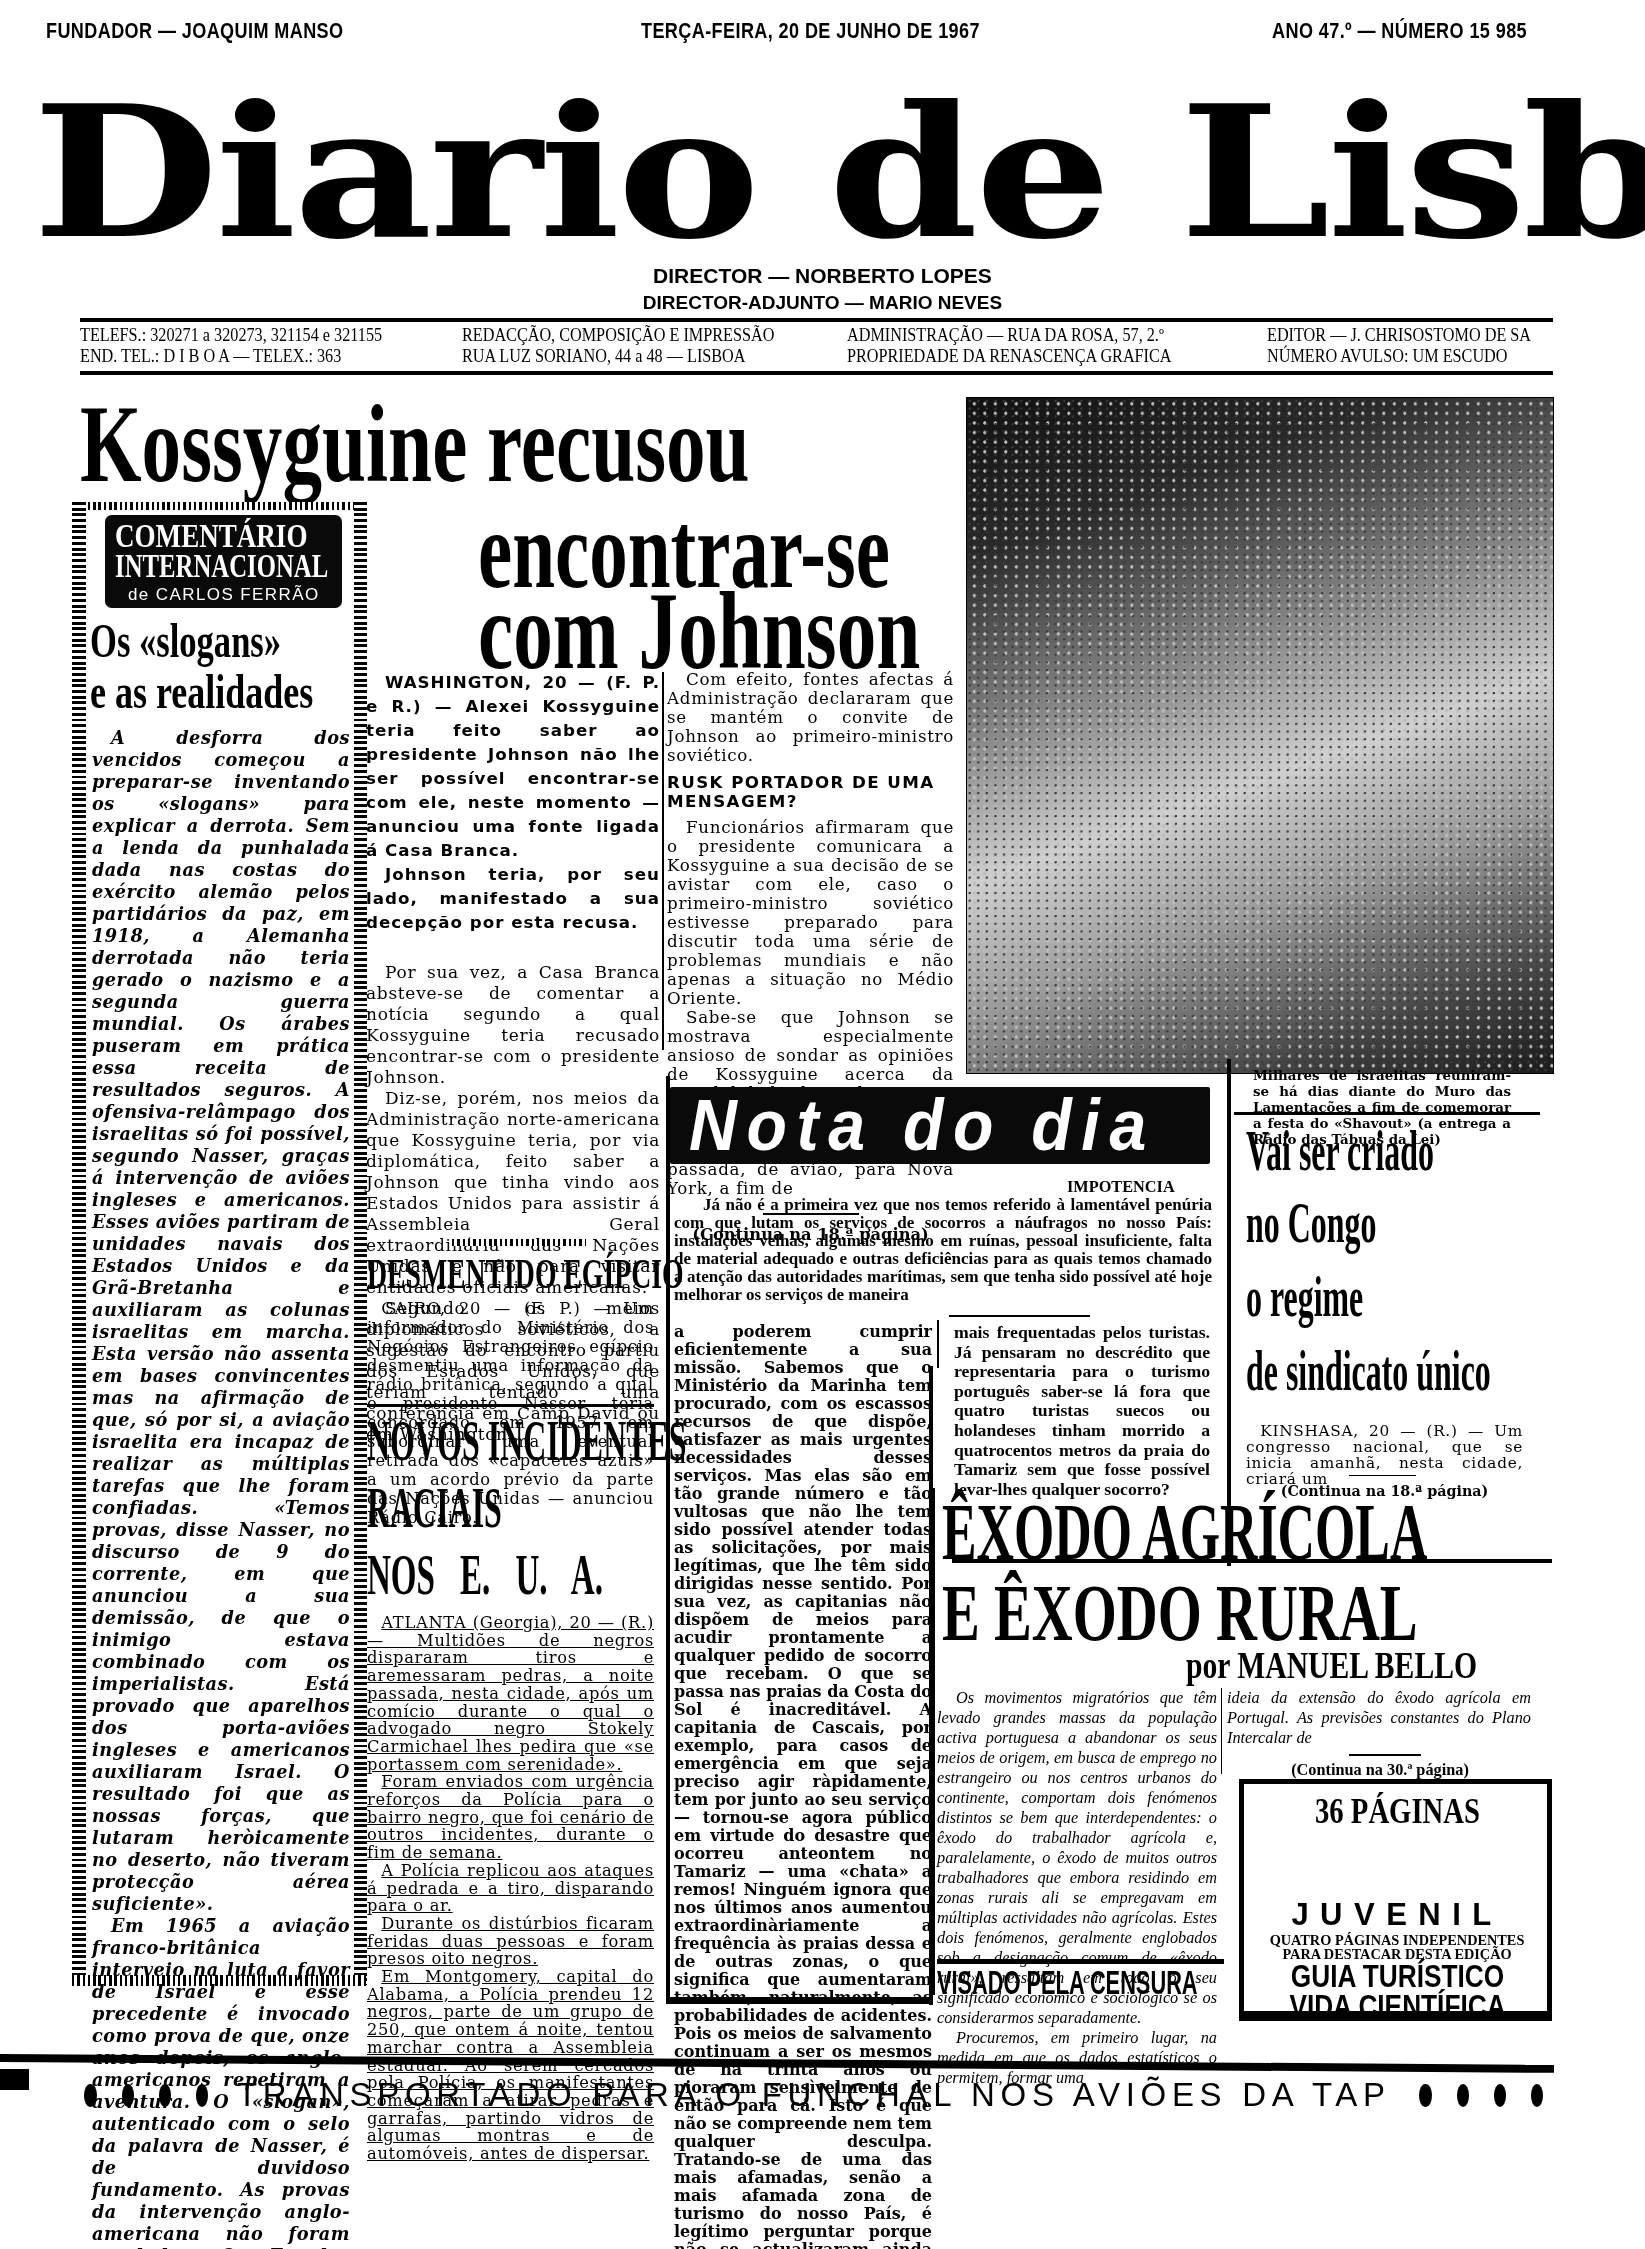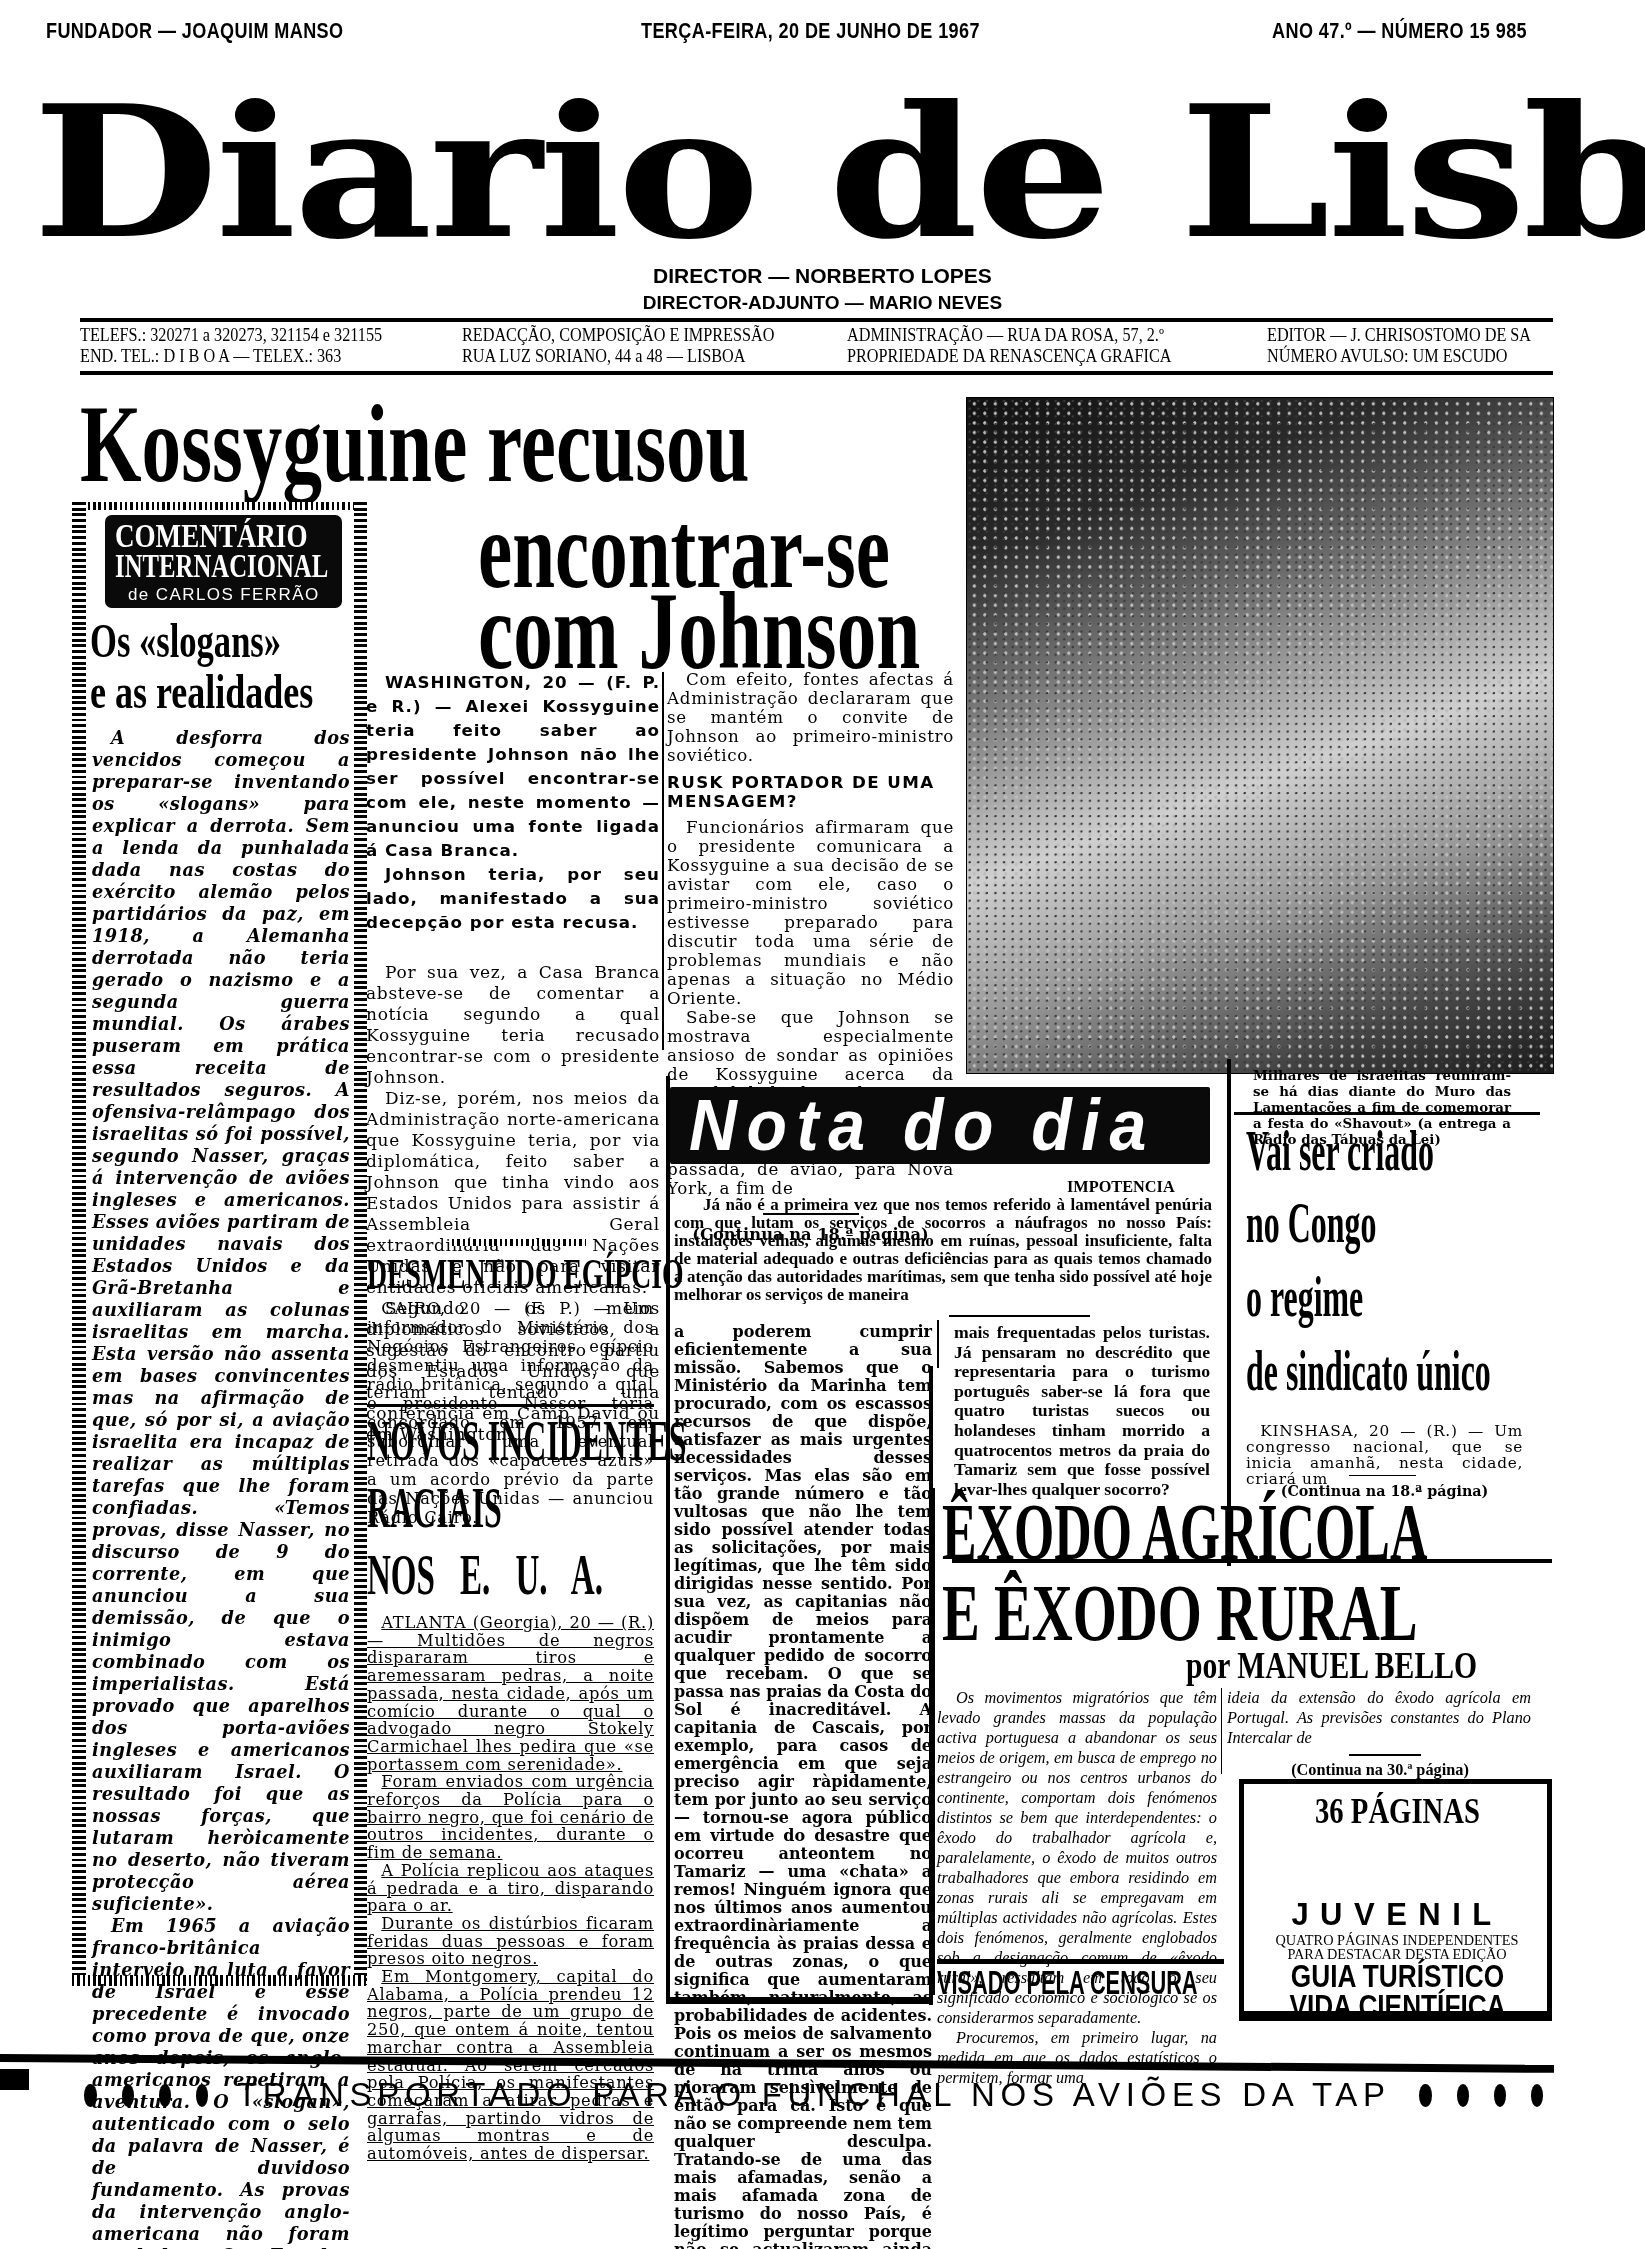--- a/index.html
+++ b/index.html
@@ -170,21 +170,21 @@
 <div class="abs" style="left:1227px;top:1688px;width:304px;font-family:'Liberation Serif',serif;font-style:italic;font-size:16.3px;line-height:20px;text-align:justify;">ideia da extensão do êxodo agrícola em Portugal. As previsões constantes do Plano Intercalar de</div>
 <div class="abs rule" style="left:1349px;top:1754px;width:72px;height:1.9px;"></div>
 <div class="abs continua" style="left:1227px;top:1760px;width:306px;font-family:'Liberation Serif',serif;font-size:16.3px;">(Continua na 30.ª página)</div>
 
 <div class="abs rule" style="left:937px;top:1959px;width:287px;height:4.8px;"></div>
 <div class="abs cond" style="left:937px;top:1966px;font-weight:bold;font-size:33px;line-height:34px;white-space:nowrap;transform:scaleX(0.66);transform-origin:left top;">VISADO PELA CENSURA</div>
 
 <div class="abs" style="left:1239px;top:1779px;width:313px;height:242px;border:5.7px solid #000;border-bottom-width:10.5px;">
   <div class="abs serif" style="left:9.6px;top:8.6px;width:287px;text-align:center;font-weight:bold;font-size:35px;line-height:38px;transform:scaleX(0.82);transform-origin:center top;white-space:nowrap;">36 PÁGINAS</div>
   <div class="abs cond" style="left:9.6px;top:115px;width:287px;text-align:center;font-weight:bold;font-size:31px;line-height:32px;letter-spacing:11.5px;white-space:nowrap;">JUVENIL</div>
-  <div class="abs serif" style="left:24px;top:149px;width:258px;text-align:center;font-weight:normal;font-size:14.3px;line-height:14.3px;">QUATRO PÁGINAS INDEPENDENTES PARA DESTACAR DESTA EDIÇÃO</div>
+  <div class="abs serif" style="left:24px;top:149px;width:258px;text-align:center;font-weight:bold;font-size:14.3px;line-height:14.3px;">QUATRO PÁGINAS INDEPENDENTES PARA DESTACAR DESTA EDIÇÃO</div>
   <div class="abs cond" style="left:9.6px;top:176px;width:287px;text-align:center;font-weight:bold;font-size:32px;line-height:33px;transform:scaleX(0.82);transform-origin:center top;white-space:nowrap;">GUIA TURÍSTICO</div>
   <div class="abs cond" style="left:9.6px;top:209px;width:287px;text-align:center;font-weight:bold;font-size:32px;line-height:27px;transform:scaleX(0.82);transform-origin:center top;white-space:nowrap;">VIDA CIENTÍFICA</div>
 </div>
 
 <div class="abs rule" style="left:0;top:2054px;width:1554px;height:7.7px;transform:skewY(0.4deg);transform-origin:left;"></div>
 <div class="abs rule" style="left:0;top:2069px;width:29px;height:21px;"></div>
 <div class="abs" style="left:72px;top:2076px;width:1507px;white-space:nowrap;">
   <span class="dot"></span><span class="dot"></span><span class="dot"></span><span class="dot"></span>
   <span class="sans" style="display:inline-block;vertical-align:middle;font-size:33px;letter-spacing:5.7px;margin:0 14.3px;">TRANSPORTADO PARA O FUNCHAL NOS AVIÕES DA TAP</span>
   <span class="dot"></span><span class="dot"></span><span class="dot"></span><span class="dot"></span>

